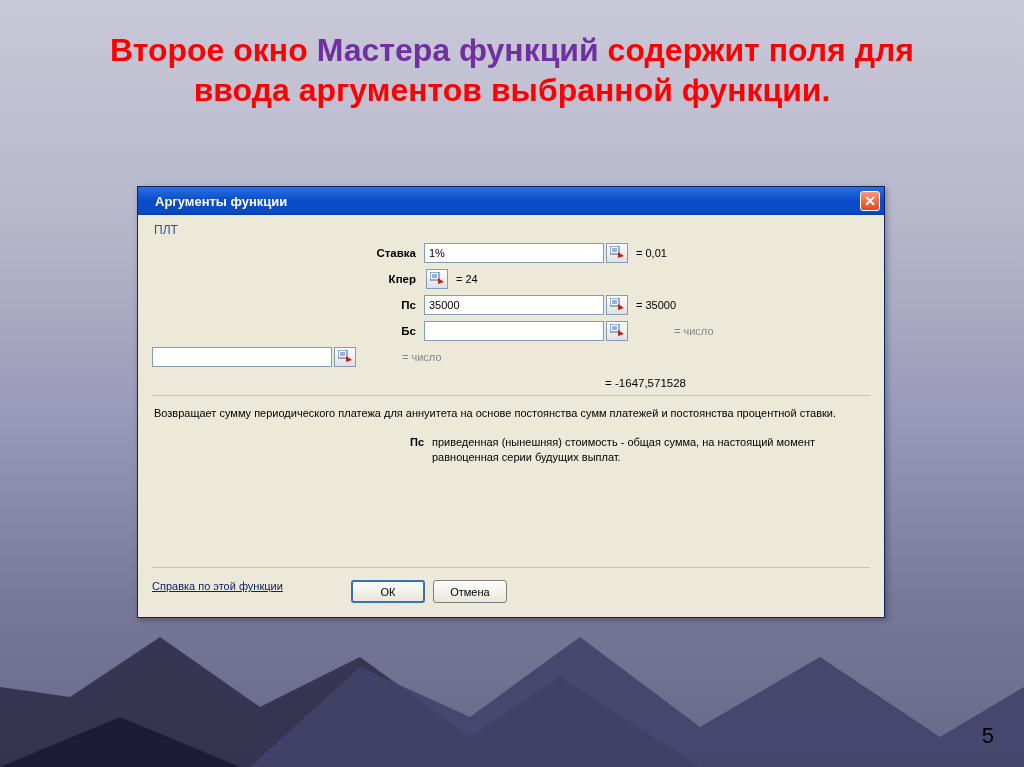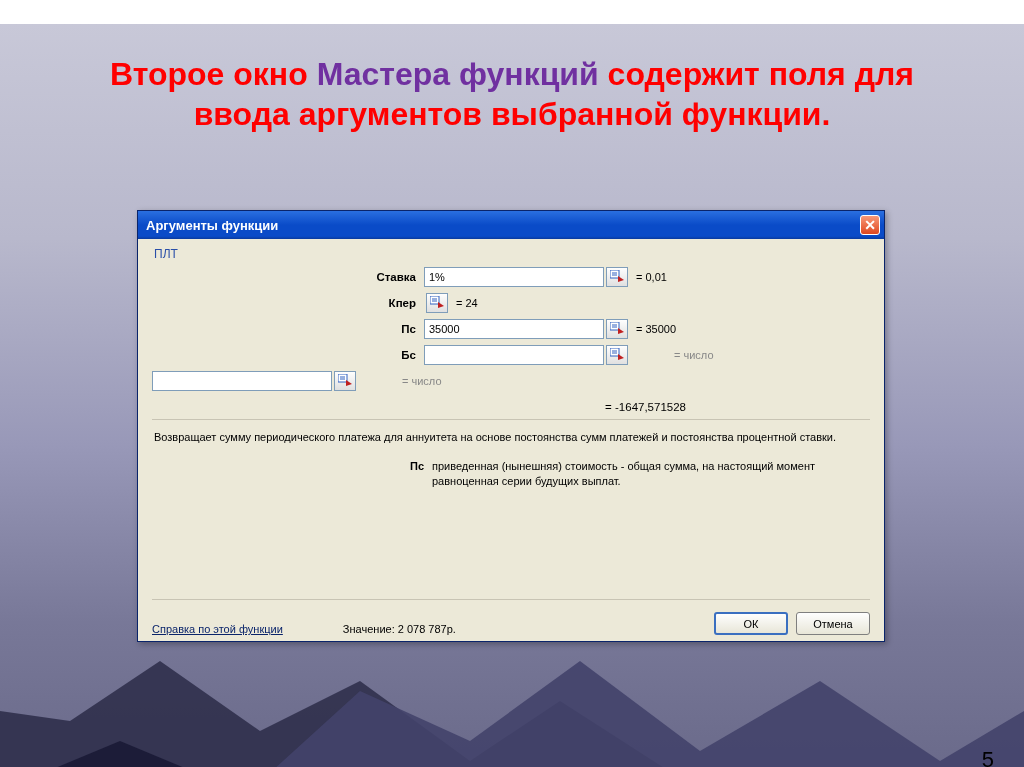--- a/index.html
+++ b/index.html
@@ -9,41 +9,40 @@
     width: 1024px; height: 767px;
     background: linear-gradient(to bottom, #c8c8d8 0%, #b8b8cc 28%, #9898b8 55%, #787898 78%, #686888 100%);
     position: relative;
   }
   .heading {
     text-align: center;
     padding: 30px 60px 0 60px;
     font-size: 32px;
     font-weight: bold;
     line-height: 1.25;
-    margin-top: 24px;
   }
   .h-pre { color: #ff0000; }
   .h-emph { color: #7030a0; }
   .h-post { color: #ff0000; }
 
   .dialog {
     position: absolute;
     left: 137px; top: 186px;
     width: 748px; height: 432px;
     background: #ece9d8;
     border: 1px solid #0a246a;
     box-shadow: 2px 2px 6px rgba(0,0,0,0.3);
   }
   .titlebar {
     height: 28px;
     background: linear-gradient(to bottom, #2a6fe0 0%, #0a4bc8 50%, #0a4bc8 90%, #093a9e 100%);
     color: #fff;
     font-size: 13px; font-weight: bold;
     display: flex; align-items: center; justify-content: space-between;
-    padding: 0 4px 0 8px;
+    padding: 0 4px 0 17px;
   }
   .closebtn {
     width: 20px; height: 20px;
     background: linear-gradient(to bottom, #f89878, #e04820);
     border: 1px solid #fff;
     border-radius: 3px;
     display: flex; align-items: center; justify-content: center;
     color: #fff; font-weight: bold; font-size: 14px; line-height: 1;
     cursor: pointer;
   }
@@ -95,22 +94,22 @@
   .desc-main { padding: 0 10px 14px 2px; }
   .desc-param {
     display: flex;
     padding: 0 10px 0 0;
   }
   .desc-plabel { width: 280px; text-align: right; font-weight: bold; padding-right: 8px; }
   .desc-ptxt  { flex: 1; }
 
   .bottomrow {
     position: absolute;
-    left: 14px; right: 14px; bottom: 6px;
-    display: flex; align-items: flex-end;
+    left: 14px; right: 14px; bottom: 14px;
+    display: flex; align-items: flex-start;
     font-size: 11px;
     border-top: 1px solid #c8c4b4;
     padding-top: 12px;
   }
   .helplink { color: #0a246a; text-decoration: underline; cursor: pointer; margin-right: 60px; }
   .valtext { flex: 1; }
   .winbtn {
     width: 74px; height: 23px;
     border: 1px solid #7f7f7f;
     border-radius: 3px;
@@ -220,24 +219,20 @@
       <div class="descblock">
         <div class="desc-main">Возвращает сумму периодического платежа для аннуитета на основе постоянства сумм платежей и постоянства процентной ставки.</div>
         <div class="desc-param">
           <div class="desc-plabel">Пс</div>
           <div class="desc-ptxt">приведенная (нынешняя) стоимость - общая сумма, на настоящий момент равноценная серии будущих выплат.</div>
         </div>
       </div>
 
       <div class="bottomrow">
         <span class="helplink">Справка по этой функции</span>
-        <span class="valtext">
-          <span>Значение:</span>
-          <span>2 078 787р.</span>
-        </span>
         <button class="winbtn primary">ОК</button>
         <button class="winbtn">Отмена</button>
       </div>
     </div>
   </div>
 
   <svg class="mountains" viewBox="0 0 1024 170" preserveAspectRatio="none">
     <polygon points="0,170 0,90 70,100 160,40 260,110 360,60 470,140 560,80 700,170" fill="#2c2c48" opacity="0.85"></polygon>
     <polygon points="250,170 360,70 470,120 580,40 700,130 820,60 940,140 1024,90 1024,170" fill="#43436a" opacity="0.9"></polygon>
     <polygon points="0,170 120,120 240,170" fill="#1c1c38"></polygon>

